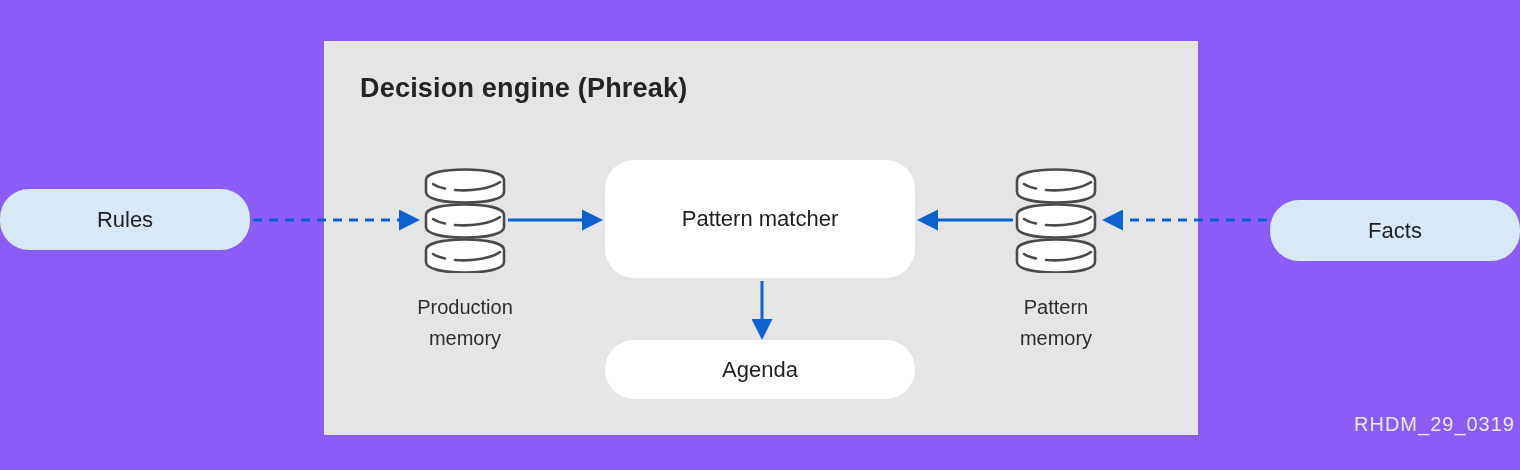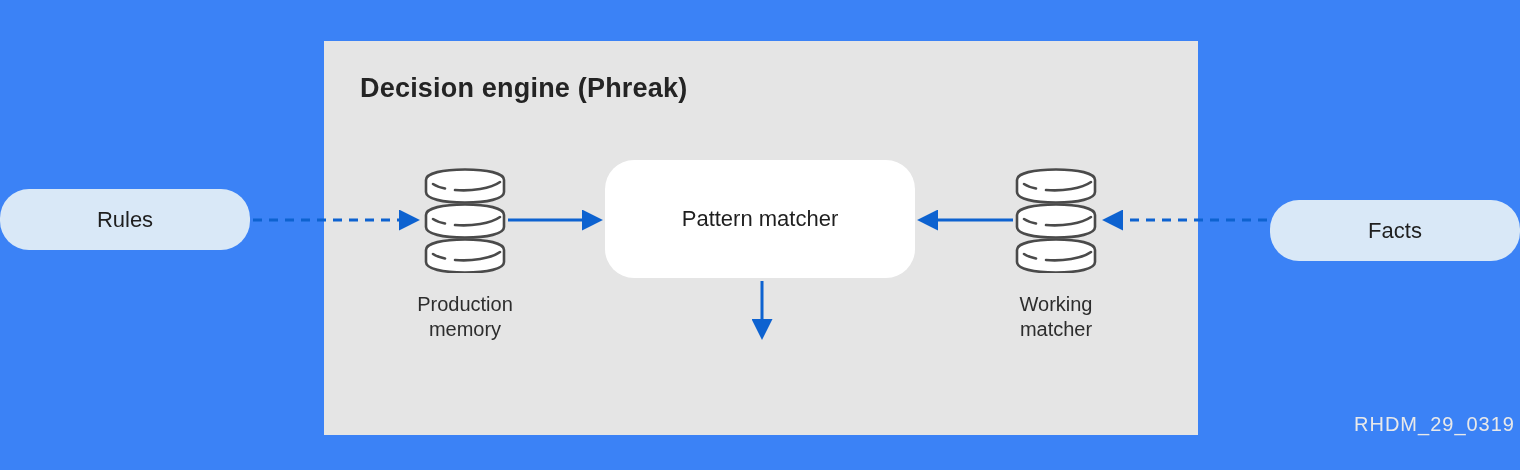--- a/index.html
+++ b/index.html
@@ -12,21 +12,21 @@
   }
   * { margin: 0; padding: 0; box-sizing: border-box; }
   body {
     font-family: "Liberation Sans", sans-serif;
     background: #ffffff;
   }
   .canvas {
     position: relative;
     width: 1520px;
     height: 470px;
-    background: #3b82f6;
+    background: #8b5cf6;
     overflow: hidden;
   }
   .engine-panel {
     position: absolute;
     left: 324px; top: 41px;
     width: 874px; height: 394px;
     background: var(--panel-gray);
     z-index: 1;
   }
   .panel-title {
@@ -66,21 +66,21 @@
     width: 84px; height: 106px;
     z-index: 3;
   }
   .db-production { left: 423px;  top: 167px; }
   .db-working    { left: 1014px; top: 167px; }
   .db-label {
     position: absolute;
     width: 130px;
     font-size: 20px;
     font-weight: 500;
-    line-height: 25px;
+    line-height: 31px;
     color: #2d2d2d;
     text-align: center;
     z-index: 3;
   }
   .label-production { left: 400px; top: 292px; }
   .label-working    { left: 991px; top: 292px; }
   .watermark {
     position: absolute;
     right: 5px; top: 413px;
     font-size: 20px;
@@ -126,20 +126,23 @@
   <div class="node node-blue node-rules">
     <span>Rules</span>
   </div>
   <div class="node node-blue node-facts">
     <span>Facts</span>
   </div>
 
   <div class="node node-white node-pattern">
     <span>Pattern matcher</span>
   </div>
+  <div class="node node-white node-agenda">
+    <span>Agenda</span>
+  </div>
 
   <svg class="db-icon db-production" viewBox="0 0 84 106" xmlns="http://www.w3.org/2000/svg">
     <g>
       <g transform="translate(0,0)">
         <path class="db-disk" fill="#ffffff" d="M3,13 C3,6 20,2.5 42,2.5 C64,2.5 81,6 81,13 L81,25 C81,32 64,35.5 42,35.5 C20,35.5 3,32 3,25 Z"></path>
         <path class="db-disk" fill="none" d="M10,17 C13,19 17,20.5 22,21.5"></path>
         <path class="db-disk" fill="none" d="M32,23 C48,24.5 68,21.5 77,15"></path>
       </g>
       <g transform="translate(0,35)">
         <path class="db-disk" fill="#ffffff" d="M3,13 C3,6 20,2.5 42,2.5 C64,2.5 81,6 81,13 L81,25 C81,32 64,35.5 42,35.5 C20,35.5 3,32 3,25 Z"></path>
@@ -168,17 +171,17 @@
       </g>
       <g transform="translate(0,70)">
         <path class="db-disk" fill="#ffffff" d="M3,13 C3,6 20,2.5 42,2.5 C64,2.5 81,6 81,13 L81,25 C81,32 64,35.5 42,35.5 C20,35.5 3,32 3,25 Z"></path>
         <path class="db-disk" fill="none" d="M10,17 C13,19 17,20.5 22,21.5"></path>
         <path class="db-disk" fill="none" d="M32,23 C48,24.5 68,21.5 77,15"></path>
       </g>
     </g>
   </svg>
 
   <div class="db-label label-production">Production memory</div>
-  <div class="db-label label-working">Working matcher</div>
+  <div class="db-label label-working">Pattern memory</div>
 
   <div class="watermark">RHDM_29_0319</div>
 
 </div>
 
 </body></html>

